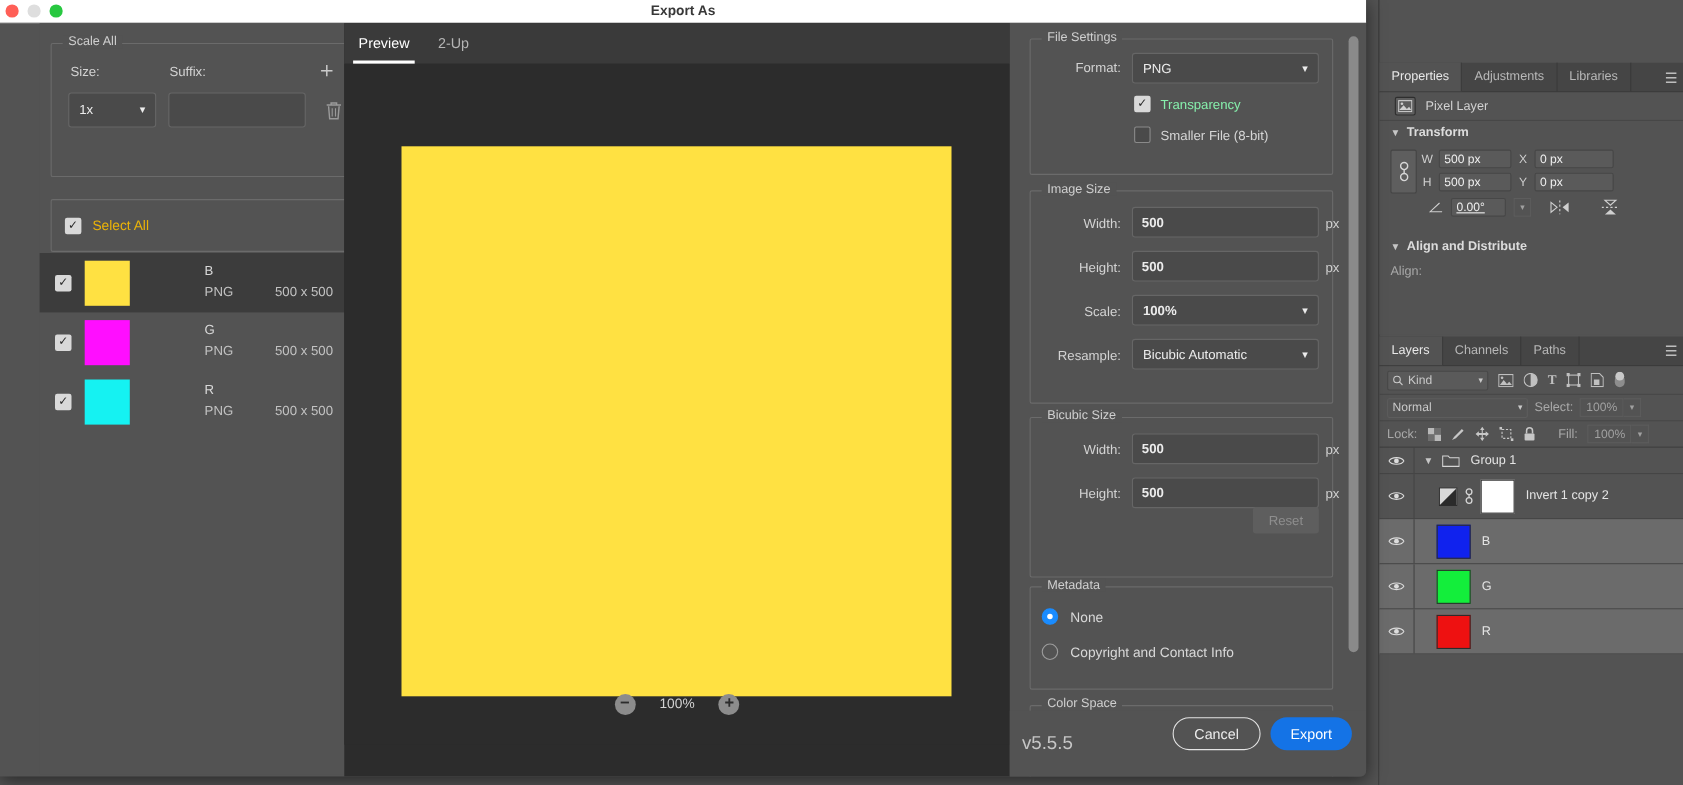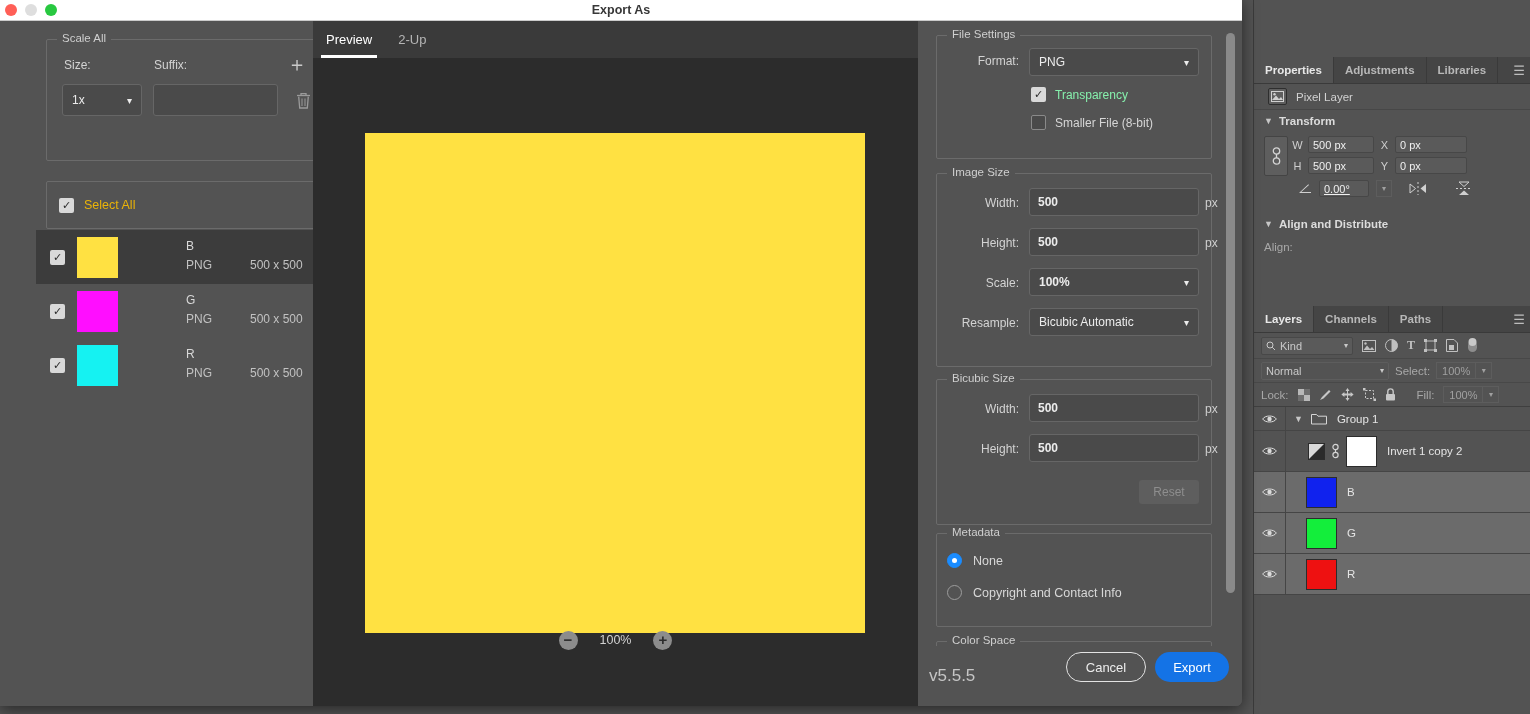--- a/index.html
+++ b/index.html
@@ -30,21 +30,21 @@
   }
 
   
   .panel-tabs {
     position: absolute; left: 0; width: 277px; height: 27px;
     background: #454545; display: flex; align-items: stretch;
     border-bottom: 1px solid #3a3a3a;
   }
   .panel-tab {
     padding: 0 11px; display: flex; align-items: center;
-    font-size: 11.5px; color: #b8b8b8; font-weight: bold;
+    font-size: 11.5px; color: #b8b8b8; font-weight: normal;
     border-right: 1px solid #3a3a3a; cursor: default;
   }
   .panel-tab.active { background: #535353; color: #e8e8e8; }
   .panel-menu-icon {
     position: absolute; right: 6px; top: 0; height: 27px;
     display: flex; align-items: center; color: #bdbdbd; font-size: 13px;
   }
 
   .panel-body {
     position: absolute; left: 0; width: 277px;
@@ -722,21 +722,21 @@
       <div class="set-fs" style="top:358px; height:146px;">
         <span class="legend">Bicubic Size</span>
         <span class="set-label" style="left:8px; top:22px; width:74px;">Width:</span>
         <span class="txtin" style="position:absolute; left:92px; top:14px; width:170px; height:28px; font-weight:bold;">500</span>
         <span class="set-unit" style="left:268px; top:22px;">px</span>
 
         <span class="set-label" style="left:8px; top:62px; width:74px;">Height:</span>
         <span class="txtin" style="position:absolute; left:92px; top:54px; width:170px; height:28px; font-weight:bold;">500</span>
         <span class="set-unit" style="left:268px; top:62px;">px</span>
 
-        <span class="reset-btn" style="left:202px; top:100px; width:60px; height:24px;text-align:right;">Reset</span>
+        <span class="reset-btn" style="left:202px; top:81px; width:60px; height:24px;text-align:right;">Reset</span>
       </div>
 
       <div class="set-fs" style="top:512px; height:94px;">
         <span class="legend">Metadata</span>
         <span style="position:absolute; left:10px; top:19px; display:flex; align-items:center; gap:11px;">
           <span class="radio on"></span>
           <span style="font-size:12.5px; color:#d8d8d8;">None</span>
         </span>
         <span style="position:absolute; left:10px; top:51px; display:flex; align-items:center; gap:11px;">
           <span class="radio"></span>

